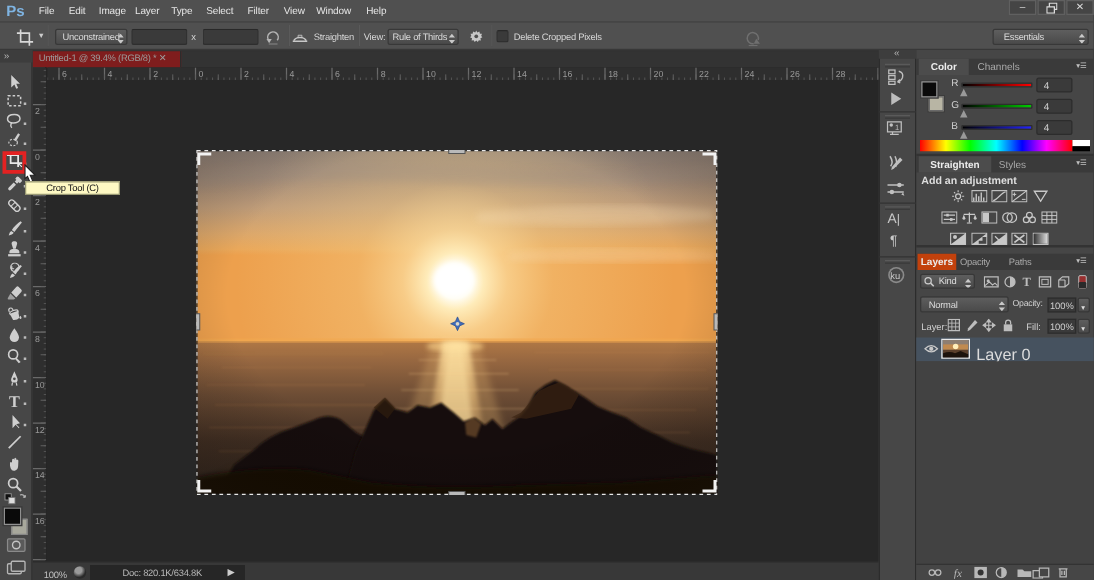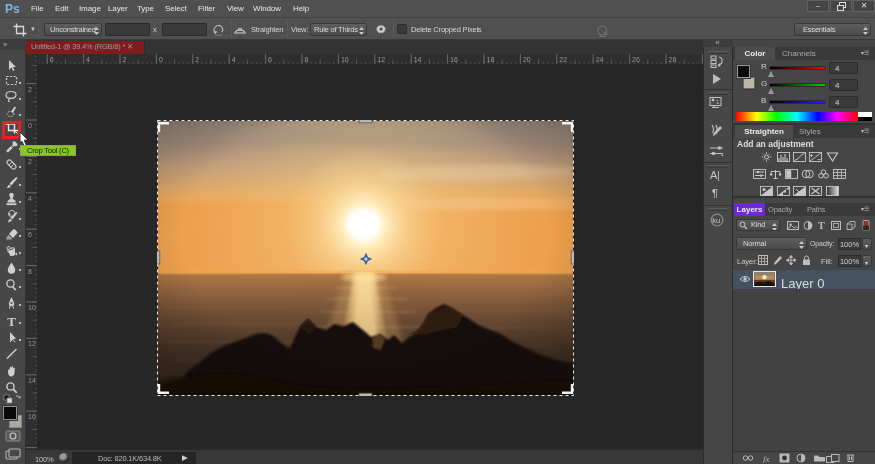--- a/index.html
+++ b/index.html
@@ -374,21 +374,21 @@
     </svg>
 <svg class="abs" style="left:5px;top:448px" width="16" height="12" viewBox="0 0 16 12">
       <rect x="1" y="3" width="11" height="8" rx="1" fill="none" stroke="#b5b5b5" stroke-width="1.1"></rect>
       <rect x="4" y="1" width="11" height="8" rx="1" fill="#474747" stroke="#b5b5b5" stroke-width="1.1"></rect>
     </svg>
 
 <div class="abs" style="left:2px;top:121px;width:19px;height:18px;border:3px solid #e32222"></div>
 <svg class="abs" style="left:18px;top:131px" width="12" height="16" viewBox="0 0 12 16">
       <path d="M2 1 L10 9 L6.2 9.2 L8.2 13.8 L6 14.8 L4 10.2 L2 12 Z" fill="#fff" stroke="#222" stroke-width="0.9"></path>
     </svg>
-<div class="abs nw" style="left:20px;top:145px;width:56px;height:11px;background:#84cc16;border:1px solid #9a9a74;font-size:7.5px;letter-spacing:-0.2px;line-height:10px;color:#111;text-align:center;overflow:hidden">Crop Tool (C)</div>
+<div class="abs nw" style="left:20px;top:145px;width:76px;height:11px;background:#fef9c3;border:1px solid #9a9a74;font-size:7.5px;letter-spacing:-0.2px;line-height:10px;color:#111;text-align:center;overflow:hidden">Crop Tool (C)</div>
 
 <div id="rstrip"></div>
 <div class="abs" style="left:703px;top:40px;width:30px;height:7px;background:#3d3d3d;color:#b5b5b5;font-size:8px;line-height:6px;text-align:center;letter-spacing:1px">«</div>
 <div class="abs" style="left:708px;top:51px;width:20px;height:3px;border-top:1px solid #5a5a5a;border-bottom:1px solid #3a3a3a"></div>
 <svg class="abs" style="left:710px;top:55px" width="14" height="13" viewBox="0 0 14 13">
 <g fill="none" stroke="#c0c0c0" stroke-width="1">
         <rect x="1" y="1" width="5" height="3"></rect>
         <rect x="1" y="5.5" width="5" height="3"></rect>
         <rect x="1" y="10" width="5" height="2.5"></rect>
       </g>
@@ -529,21 +529,21 @@
       <rect x="1" y="1" width="11" height="8" fill="url(#gmap)"></rect>
       <defs>
         <linearGradient id="gmap" x1="0" y1="0" x2="1" y2="0">
           <stop offset="0" stop-color="#333"></stop>
           <stop offset="1" stop-color="#ddd"></stop>
         </linearGradient>
       </defs>
     </svg>
 <div class="abs" style="left:733px;top:196px;width:142px;height:2px;background:#333"></div>
 <div class="ptabrow" style="top:203px;height:13px"></div>
-<div class="abs" style="left:734px;top:203px;width:31px;height:13px;background:#6d28d9;color:#ececec;font-weight:bold;font-size:8px;line-height:13px;text-align:center">Layers</div>
+<div class="abs" style="left:734px;top:203px;width:31px;height:13px;background:#c2410c;color:#ececec;font-weight:bold;font-size:8px;line-height:13px;text-align:center">Layers</div>
 <div class="abs nw" style="left:768px;top:203px;font-size:7.5px;letter-spacing:-0.2px;color:#a8a8a8;line-height:13px">Opacity</div>
 <div class="abs nw" style="left:807px;top:203px;font-size:7.5px;letter-spacing:-0.2px;color:#a8a8a8;line-height:13px">Paths</div>
 <div class="abs" style="left:861px;top:206px;width:10px;height:7px;color:#c0c0c0;font-size:6px;line-height:7px">▾☰</div>
 <div class="dd" style="left:736px;top:219px;width:44px;height:12px;line-height:10px;padding-left:14px;font-size:7.5px">Kind<svg style="position:absolute;right:2px;top:2.5px" width="5" height="8" viewBox="0 0 5 8">
         <path d="M2.5 0 L5 3 H0 Z M2.5 8 L0 5 H5 Z" fill="#c8c8c8"></path>
       </svg><svg style="position:absolute;left:2px;top:1px" width="9" height="9" viewBox="0 0 9 9">
         <circle cx="3.5" cy="3.5" r="2.5" fill="none" stroke="#ccc" stroke-width="1"></circle>
         <path d="M5.5 5.5 L8 8" stroke="#ccc" stroke-width="1.2"></path>
       </svg></div>
 <svg class="abs" style="left:787px;top:220px" width="84" height="11" viewBox="0 0 84 11">

